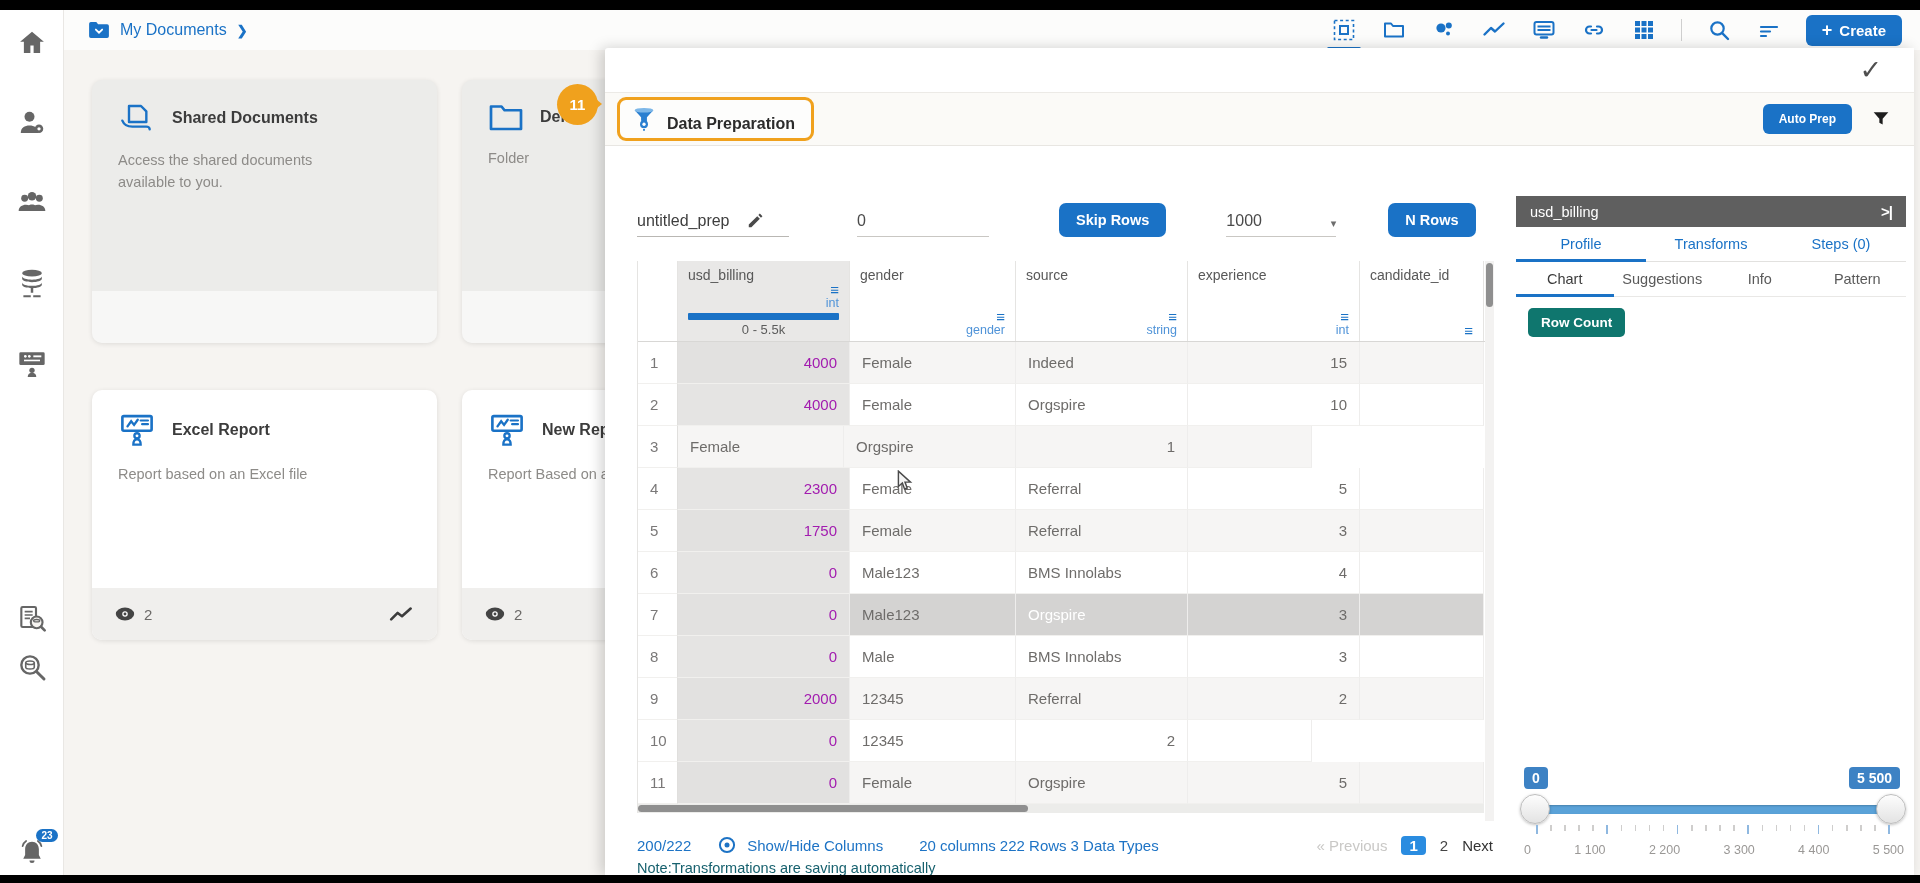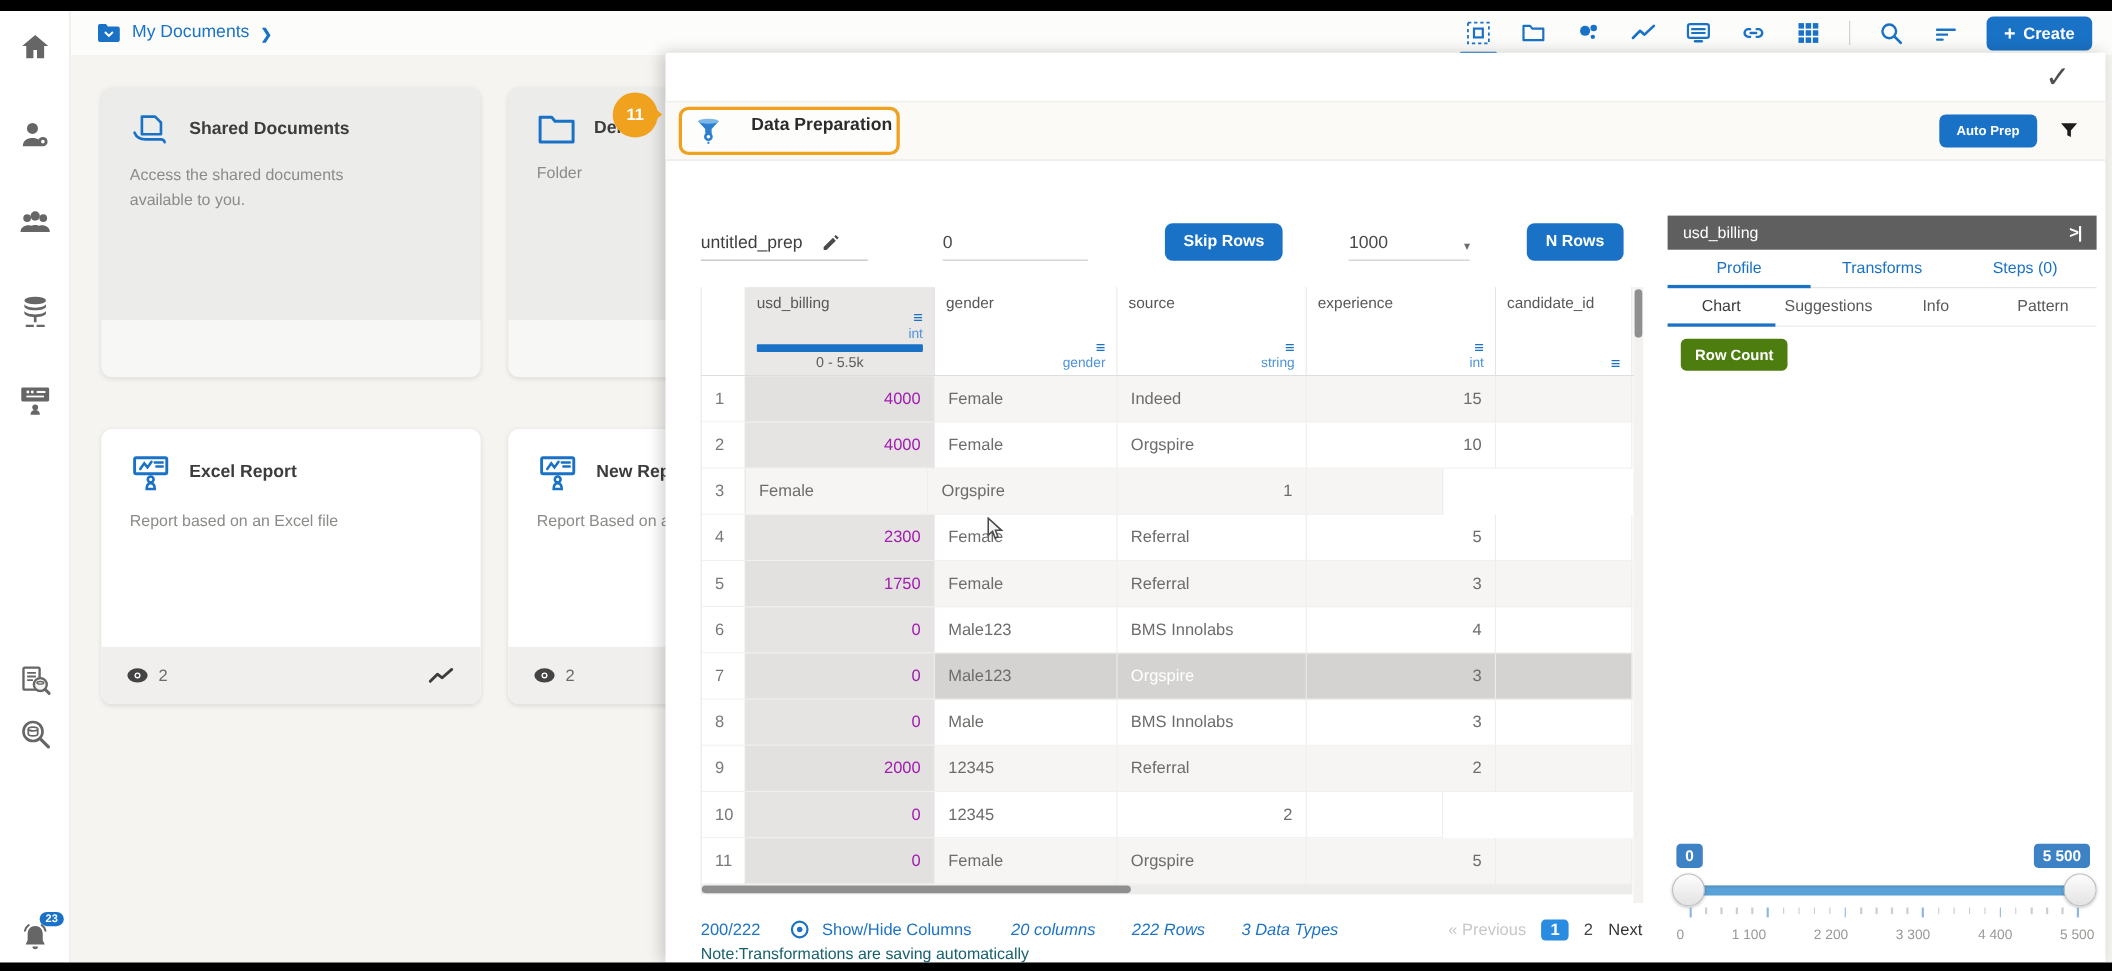--- a/index.html
+++ b/index.html
@@ -36,21 +36,21 @@
   .c-shared { left:28px; top:70px; height:263px; }
   .c-folder { left:398px; top:70px; height:263px; }
   .c-excel  { left:28px; top:380px; height:250px; }
   .c-new    { left:398px; top:380px; height:250px; }
   .foot-trend { margin-left:auto; }
 
   
   .modal { position:absolute; left:605px; top:48px; width:1309px; height:827px; background:#fff; box-shadow:-4px 0 14px rgba(0,0,0,.18); z-index:30; border-radius:3px 0 0 0; }
   .modal-check { position:absolute; top:6px; right:32px; font-size:27px; color:#4f4f4f; cursor:pointer; }
   .prep-header { position:absolute; left:0; top:44px; width:100%; height:54px; background:#fbfaf7; border-top:1px solid #eceae6; border-bottom:1px solid #e8e6e2; display:flex; align-items:center; padding:0 22px 0 12px; }
-  .prep-highlight { display:flex; align-items:flex-start; gap:25px; border:3px solid #f0a11d; border-radius:9px; padding:5px 4px 5px 10px; background:#fdfdfc; }
+  .prep-highlight { display:flex; align-items:flex-end; gap:9px; border:3px solid #f0a11d; border-radius:9px; padding:5px 16px 5px 10px; background:#fdfdfc; }
   .prep-title { font-size:16px; font-weight:bold; color:#2b2b2b; }
   .prep-right { margin-left:auto; display:flex; align-items:center; gap:18px; }
   .autoprep-btn { background:#1a72c6; color:#ffffff; border:none; border-radius:6px; font-size:12px; font-weight:bold; padding:8px 16px; cursor:pointer; }
 
   .callout { position:absolute; left:557px; top:84px; width:41px; height:41px; background:#f0a11d; border-radius:50%; color:#fff; font-size:15px; font-weight:bold; display:flex; align-items:center; justify-content:center; z-index:40; }
   .callout:after { content:""; position:absolute; right:-13px; top:11px; border:9px solid transparent; border-left:11px solid #f0a11d; }
 
   .modal-body { position:absolute; left:0; top:99px; width:100%; height:728px; display:flex; }
 
   
@@ -86,40 +86,40 @@
   .tr.selrow .td.num { background:#fff !important; }
   .td.hl { background:#5fb3e8 !important; color:#fff !important; }
   .r { text-align:right; }
   .vscroll { position:absolute; right:-1px; top:0; width:9px; height:560px; background:#f3f2f1; }
   .vthumb { position:absolute; top:2px; left:1px; width:7px; height:44px; background:#8f8f8f; border-radius:4px; }
   .hscroll { height:9px; background:#ececea; position:relative; width:846px; }
   .hthumb { position:absolute; left:0; top:1px; height:7px; width:390px; background:#8f8f8f; border-radius:4px; }
 
   .tfoot { margin-top:22px; display:flex; align-items:center; font-size:15px; gap:10px; width:856px; }
   .blue-t { color:#1d73c5; }
-  .tfoot .grp { display:flex; gap:33px; margin-left:26px;font-style:italic; }
+  .tfoot .grp { display:flex; gap:4px; margin-left:26px; }
   .pager { margin-left:auto; display:flex; align-items:center; gap:14px; }
   .prev { color:#c9c8c6; }
   .page-active { background:#2a8ce0; color:#fff; border-radius:4px; padding:1px 8px; font-weight:bold; cursor:pointer; }
   .page { color:#454545; cursor:pointer; }
   .next { color:#333; font-weight:500; cursor:pointer; }
   .note { margin-top:5px; font-size:14.5px; color:#17616e; }
 
   
   .panel { margin-left:auto; margin-right:8px; width:390px; display:flex; flex-direction:column; margin-top:49px; }
   .panel-hdr { background:#5f5f5f; color:#fff; height:31px; display:flex; align-items:center; padding:0 14px; font-size:14.5px; }
   .collapse { margin-left:auto; font-weight:bold; letter-spacing:-1px; cursor:pointer; font-size:15px; }
   .ptabs { display:flex; border-bottom:1px solid #e2e1df; height:35px; }
   .ptab { flex:1; text-align:center; color:#1a72c6; font-size:14.5px; padding-top:9px; cursor:pointer; position:relative; }
   .ptab.active:after { content:""; position:absolute; left:0; right:0; bottom:-1px; height:3px; background:#1a72c6; }
   .stabs { display:flex; border-bottom:1px solid #e9e8e6; height:35px; }
   .stab { flex:1; text-align:center; color:#5a5a5a; font-size:14.5px; padding-top:9px; cursor:pointer; position:relative; }
   .stab.active { color:#3c3c3c; }
   .stab.active:after { content:""; position:absolute; left:0; right:0; bottom:-1px; height:3px; background:#1a72c6; }
-  .rowcount-btn { margin:11px 0 0 12px; align-self:flex-start; background:#4d7c0f; color:#fff; border:none; border-radius:5px; font-size:13.5px; font-weight:bold; padding:7px 13px; cursor:pointer; }
+  .rowcount-btn { margin:11px 0 0 12px; align-self:flex-start; background:#0f766e; color:#fff; border:none; border-radius:5px; font-size:13.5px; font-weight:bold; padding:7px 13px; cursor:pointer; }
 
   .slider-wrap { margin-top:auto; margin-bottom:4px; position:relative; height:104px; padding:0 10px; }
   .sl-badge { position:absolute; top:0; background:#3d82c4; color:#fff; font-size:14px; font-weight:bold; border-radius:4px; padding:3px 8px; }
   .sl-badge.min { left:8px; } .sl-badge.max { right:6px; }
   .sl-track { position:absolute; left:18px; right:14px; top:38px; height:9px; background:#5aa2d8; border-radius:5px; box-shadow:inset 0 1px 2px rgba(0,0,0,.2); }
   .sl-handle { position:absolute; top:-11px; width:30px; height:30px; border-radius:50%; background:linear-gradient(#fdfdfd,#e3e3e3); border:1px solid #bdbdbd; box-shadow:0 1px 3px rgba(0,0,0,.25); cursor:pointer; }
   .sl-handle.left { left:-14px; } .sl-handle.right { right:-14px; }
   .sl-ticks { position:absolute; left:20px; right:16px; top:58px; display:flex; justify-content:space-between; align-items:flex-start; }
   .tick { width:1.5px; height:6px; background:#cfcecd; }
   .tick.major { height:9px; background:#8fb8e0; }

